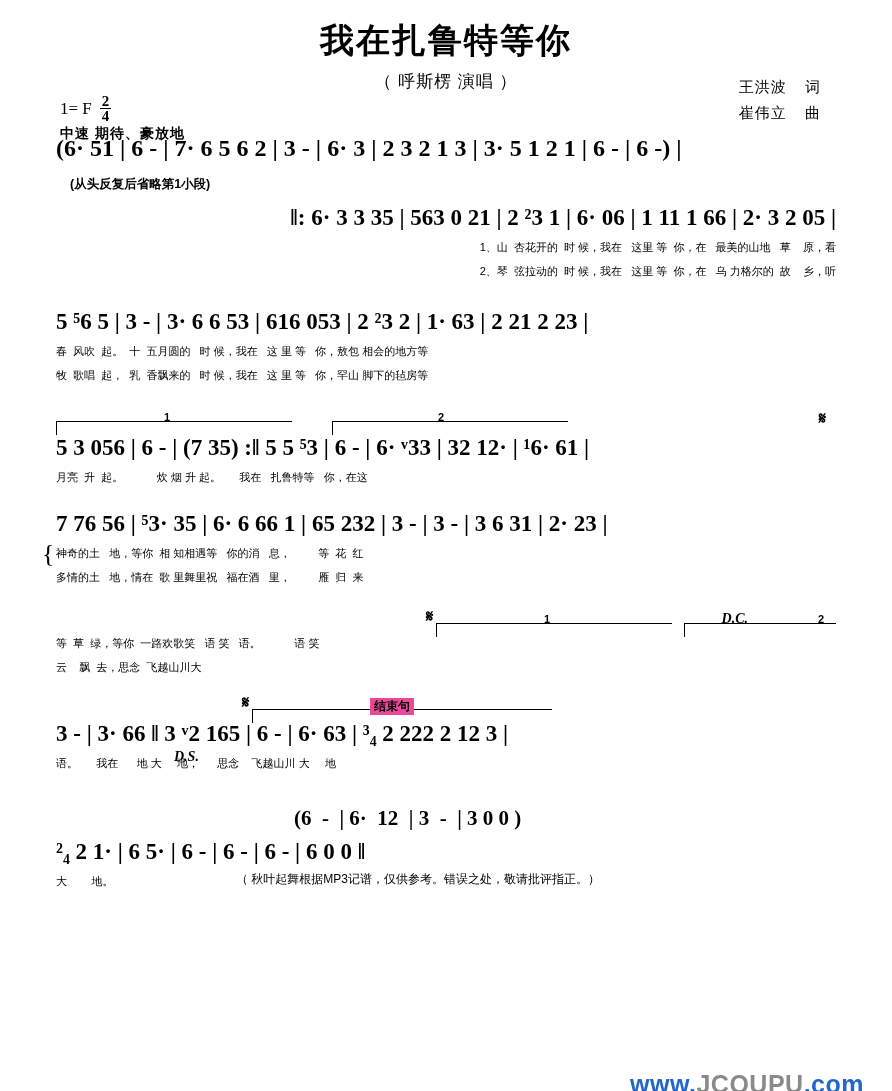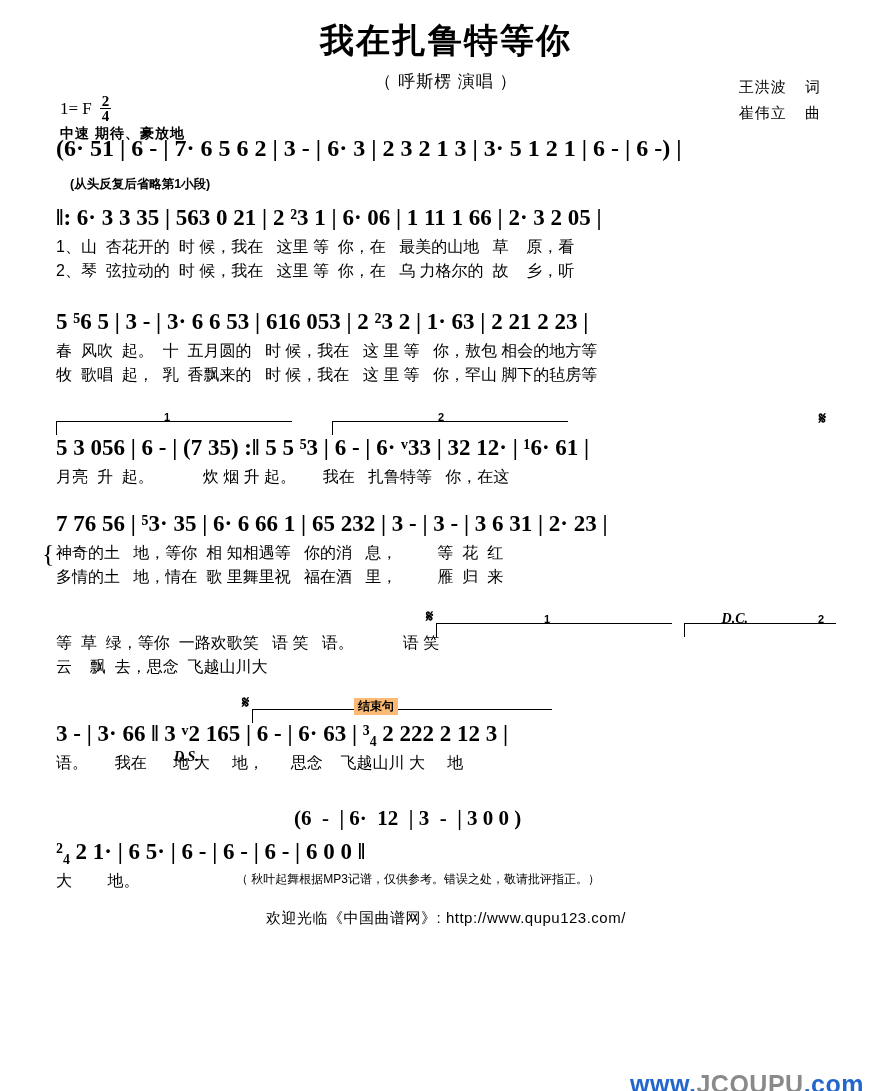--- a/index.html
+++ b/index.html
@@ -87,21 +87,21 @@
     font-family: "Liberation Serif", serif;
     font-size: 23px;
     font-weight: bold;
     letter-spacing: 0px;
     white-space: pre;
     line-height: 34px;
   }
   .notes.small { font-size: 21px; }
   .lyrics {
     font-family: "Liberation Sans", sans-serif;
-    font-size: 16px;
+    font-size: 11px;
     white-space: pre;
     line-height: 24px;
     letter-spacing: 0px;
   }
   .repeat-note {
     font-family: "Liberation Sans", sans-serif;
     font-size: 12.5px;
     font-weight: bold;
     margin-left: 14px;
   }
@@ -197,21 +197,21 @@
   <div class="tempo">中速 期待、豪放地</div>
 
   <div class="system" style="margin-top:42px;">
     <div class="intro-row">(6· 51 | 6 - | 7· 6 5 6 2 | 3 - | 6· 3 | 2 3 2 1 3 | 3· 5 1 2 1 | 6 - | 6 -) |</div>
   </div>
 
   <div class="system" style="margin-top:12px;">
     <span class="repeat-note">(从头反复后省略第1小段)</span>
   </div>
 
-  <div class="system row-wrap" style="margin-top:8px;">
+  <div class="system row-wrap" style="margin-top:8px;text-align:right;">
     <div class="notes">‖: 6· 3 3 35 | 563 0 21 | 2 ²3 1 | 6· 06 | 1 11 1 66 | 2· 3 2 05 |</div>
     <div class="lyrics">1、山  杏花开的  时 候，我在   这里 等  你，在   最美的山地   草    原，看</div>
     <div class="lyrics">2、琴  弦拉动的  时 候，我在   这里 等  你，在   乌 力格尔的  故    乡，听</div>
   </div>
 
   <div class="system row-wrap" style="margin-top:22px;">
     <div class="notes">5 ⁵6 5 | 3 - | 3· 6 6 53 | 616 053 | 2 ²3 2 | 1· 63 | 2 21 2 23 |</div>
     <div class="lyrics">春  风吹  起。  十  五月圆的   时 候，我在   这 里 等   你，敖包 相会的地方等</div>
     <div class="lyrics">牧  歌唱  起，  乳  香飘来的   时 候，我在   这 里 等   你，罕山 脚下的毡房等</div>
   </div>
@@ -254,37 +254,36 @@
       <span class="dcds" style="position:absolute; right:88px; top:-20px;">D.C.</span>
       <div class="lyrics">云    飘  去，思念  飞越山川大</div>
     </div>
   </div>
 
   <div class="system row-wrap" style="margin-top:20px;">
     <div style="position:relative;height:18px;">
       <div class="seg" style="position:absolute; left:186px; top:-6px;">𝄋</div>
       <div class="line-h" style="left:196px; top:10px; width:300px;"></div>
       <div class="vline" style="left:196px; top:10px; height:14px;"></div>
-      <span class="endline" style="position:absolute; left:298px; top:-1px; background:#fdba74; padding:0 4px;font-family:Liberation Mono, monospace;">结束句</span>
+      <span class="endline" style="position:absolute; left:314px; top:-1px; background:#ec4899; padding:0 4px;font-family:Liberation Mono, monospace;">结束句</span>
     </div>
     <div class="notes">3 - | 3· 66 ‖ 3 ᵛ2 165 | 6 - | 6· 63 | ³₄ 2 222 2 12 3 |</div>
     <div style="position:relative;">
       <div class="lyrics">语。      我在      地 大     地，      思念    飞越山川 大     地</div>
       <span class="dcds" style="position:absolute; left:118px; top:-2px;">D.S.</span>
     </div>
   </div>
 
   <div class="system row-wrap" style="margin-top:26px;">
     <div class="notes small" style="margin-left:238px;">(6  -  | 6·  12  | 3  -  | 3 0 0 )</div>
     <div class="notes">²₄ 2 1· | 6 5· | 6 - | 6 - | 6 - | 6 0 0 ‖</div>
     <div style="position:relative;">
       <div class="lyrics">大        地。</div>
       <span class="footer-note" style="position:absolute; left:180px; top:2px;">（ 秋叶起舞根据MP3记谱，仅供参考。错误之处，敬请批评指正。）</span>
     </div>
   </div>
 
-  <div class="footer-link" style="margin-top:16px;">欢迎光临《中国曲谱网》: http://www.qupu123.com/</div>
 
   <div class="watermark">
     <span>www.</span><span class="wm-grey">JCQUPU</span><span>.com</span>
   </div>
 
 </div>
 
 </body></html>

